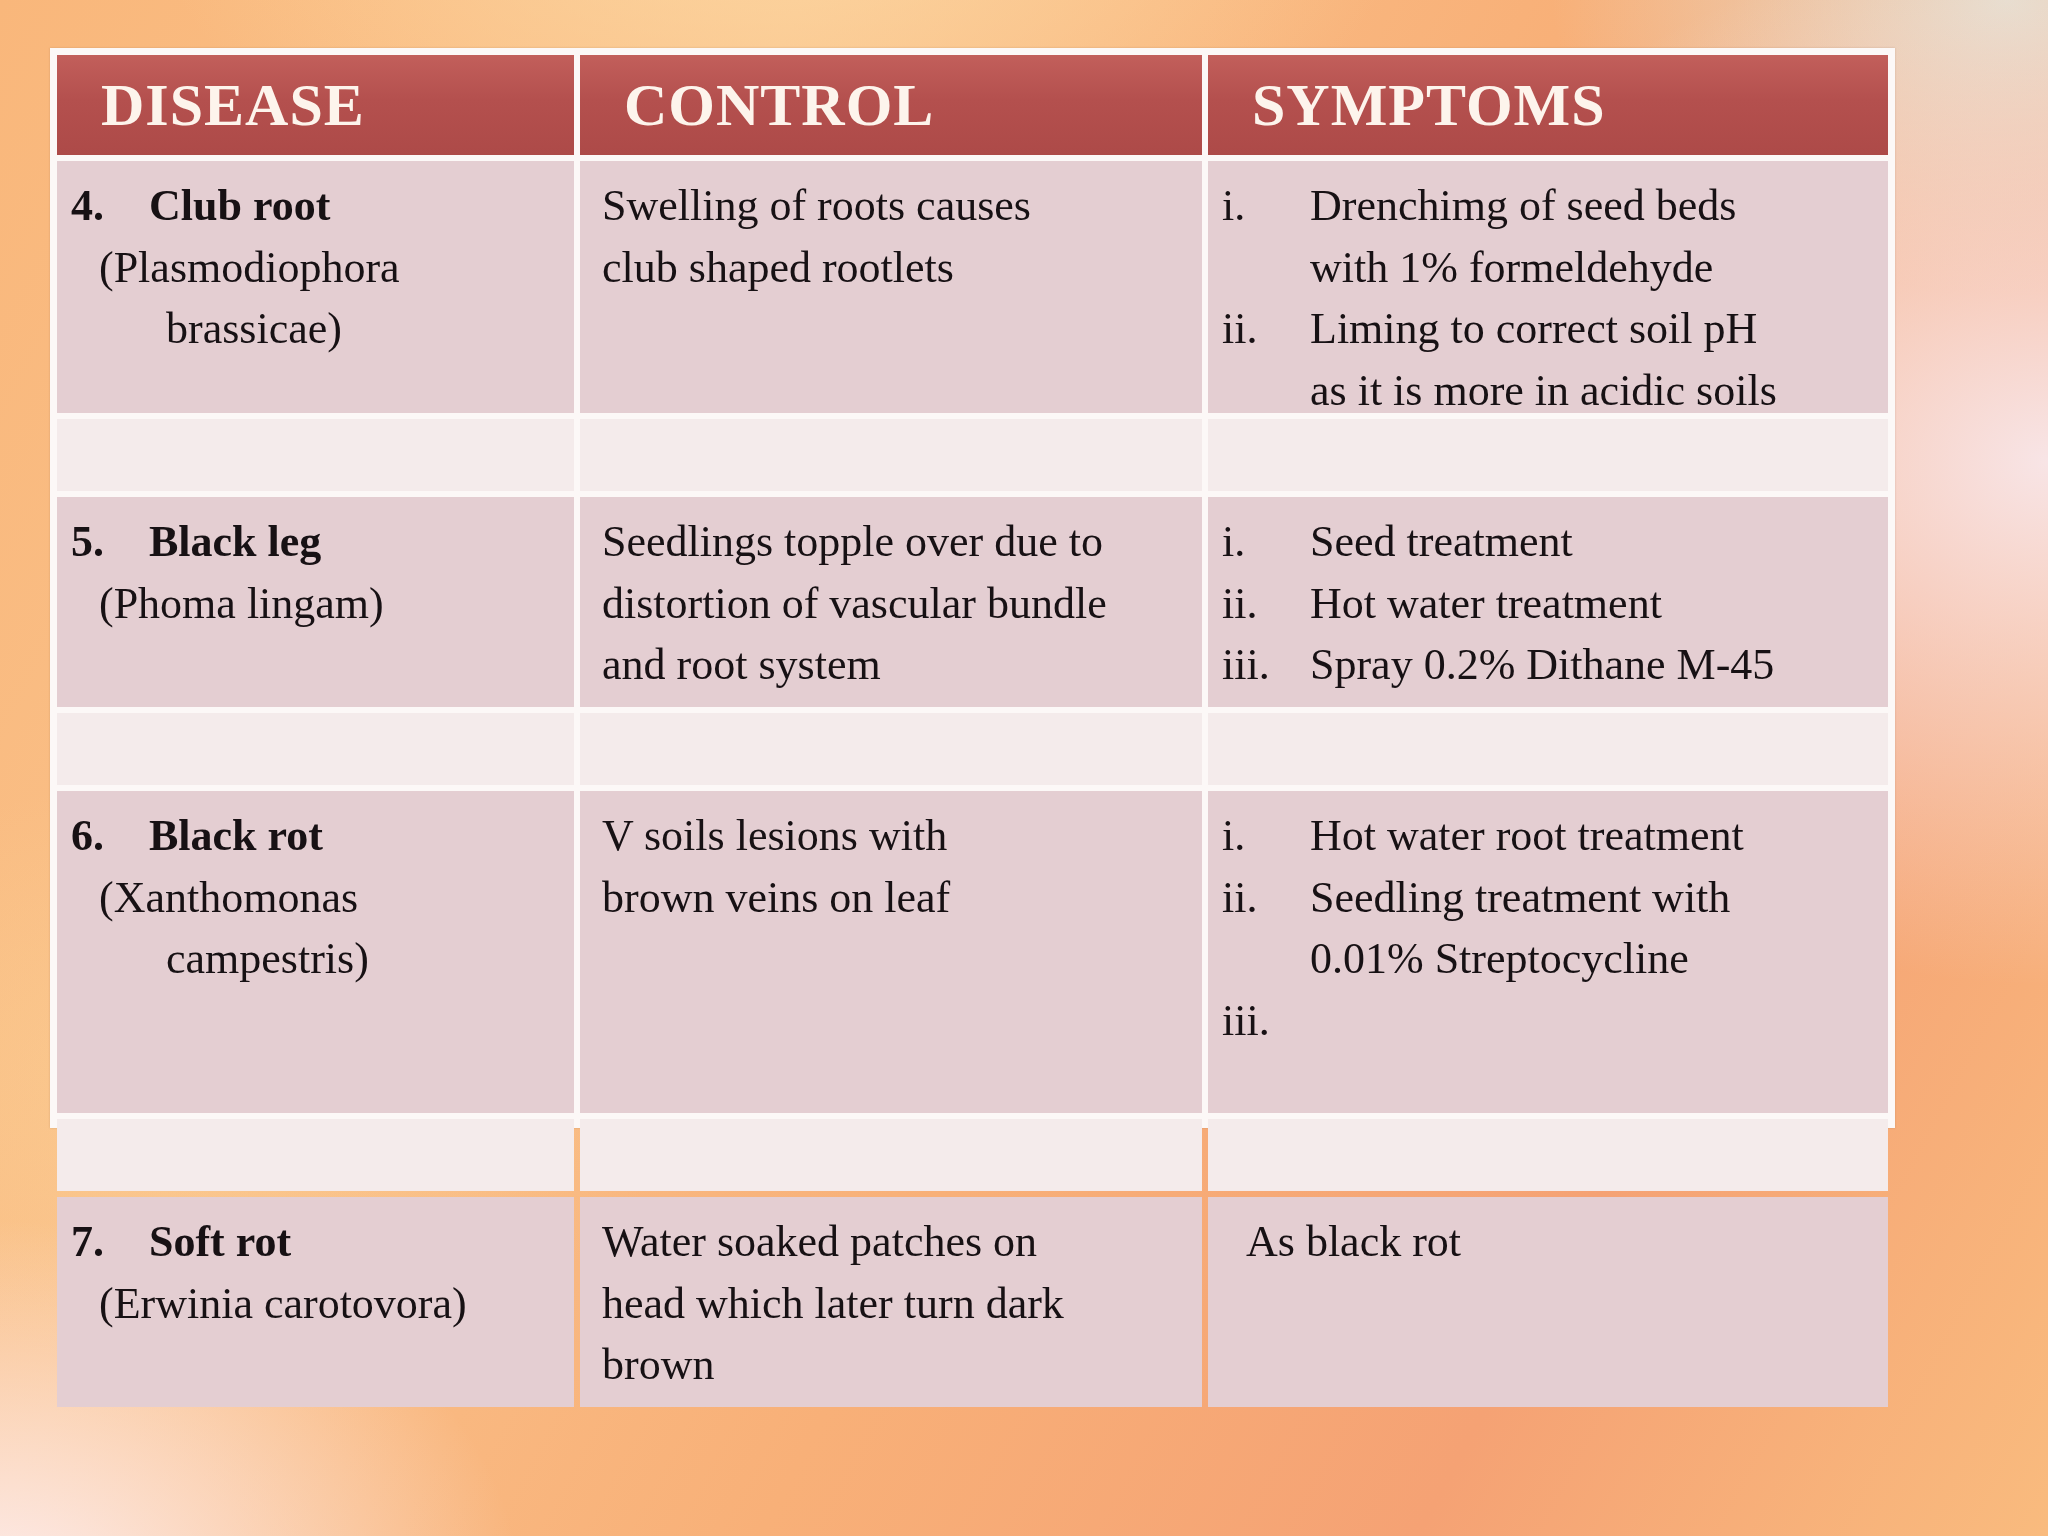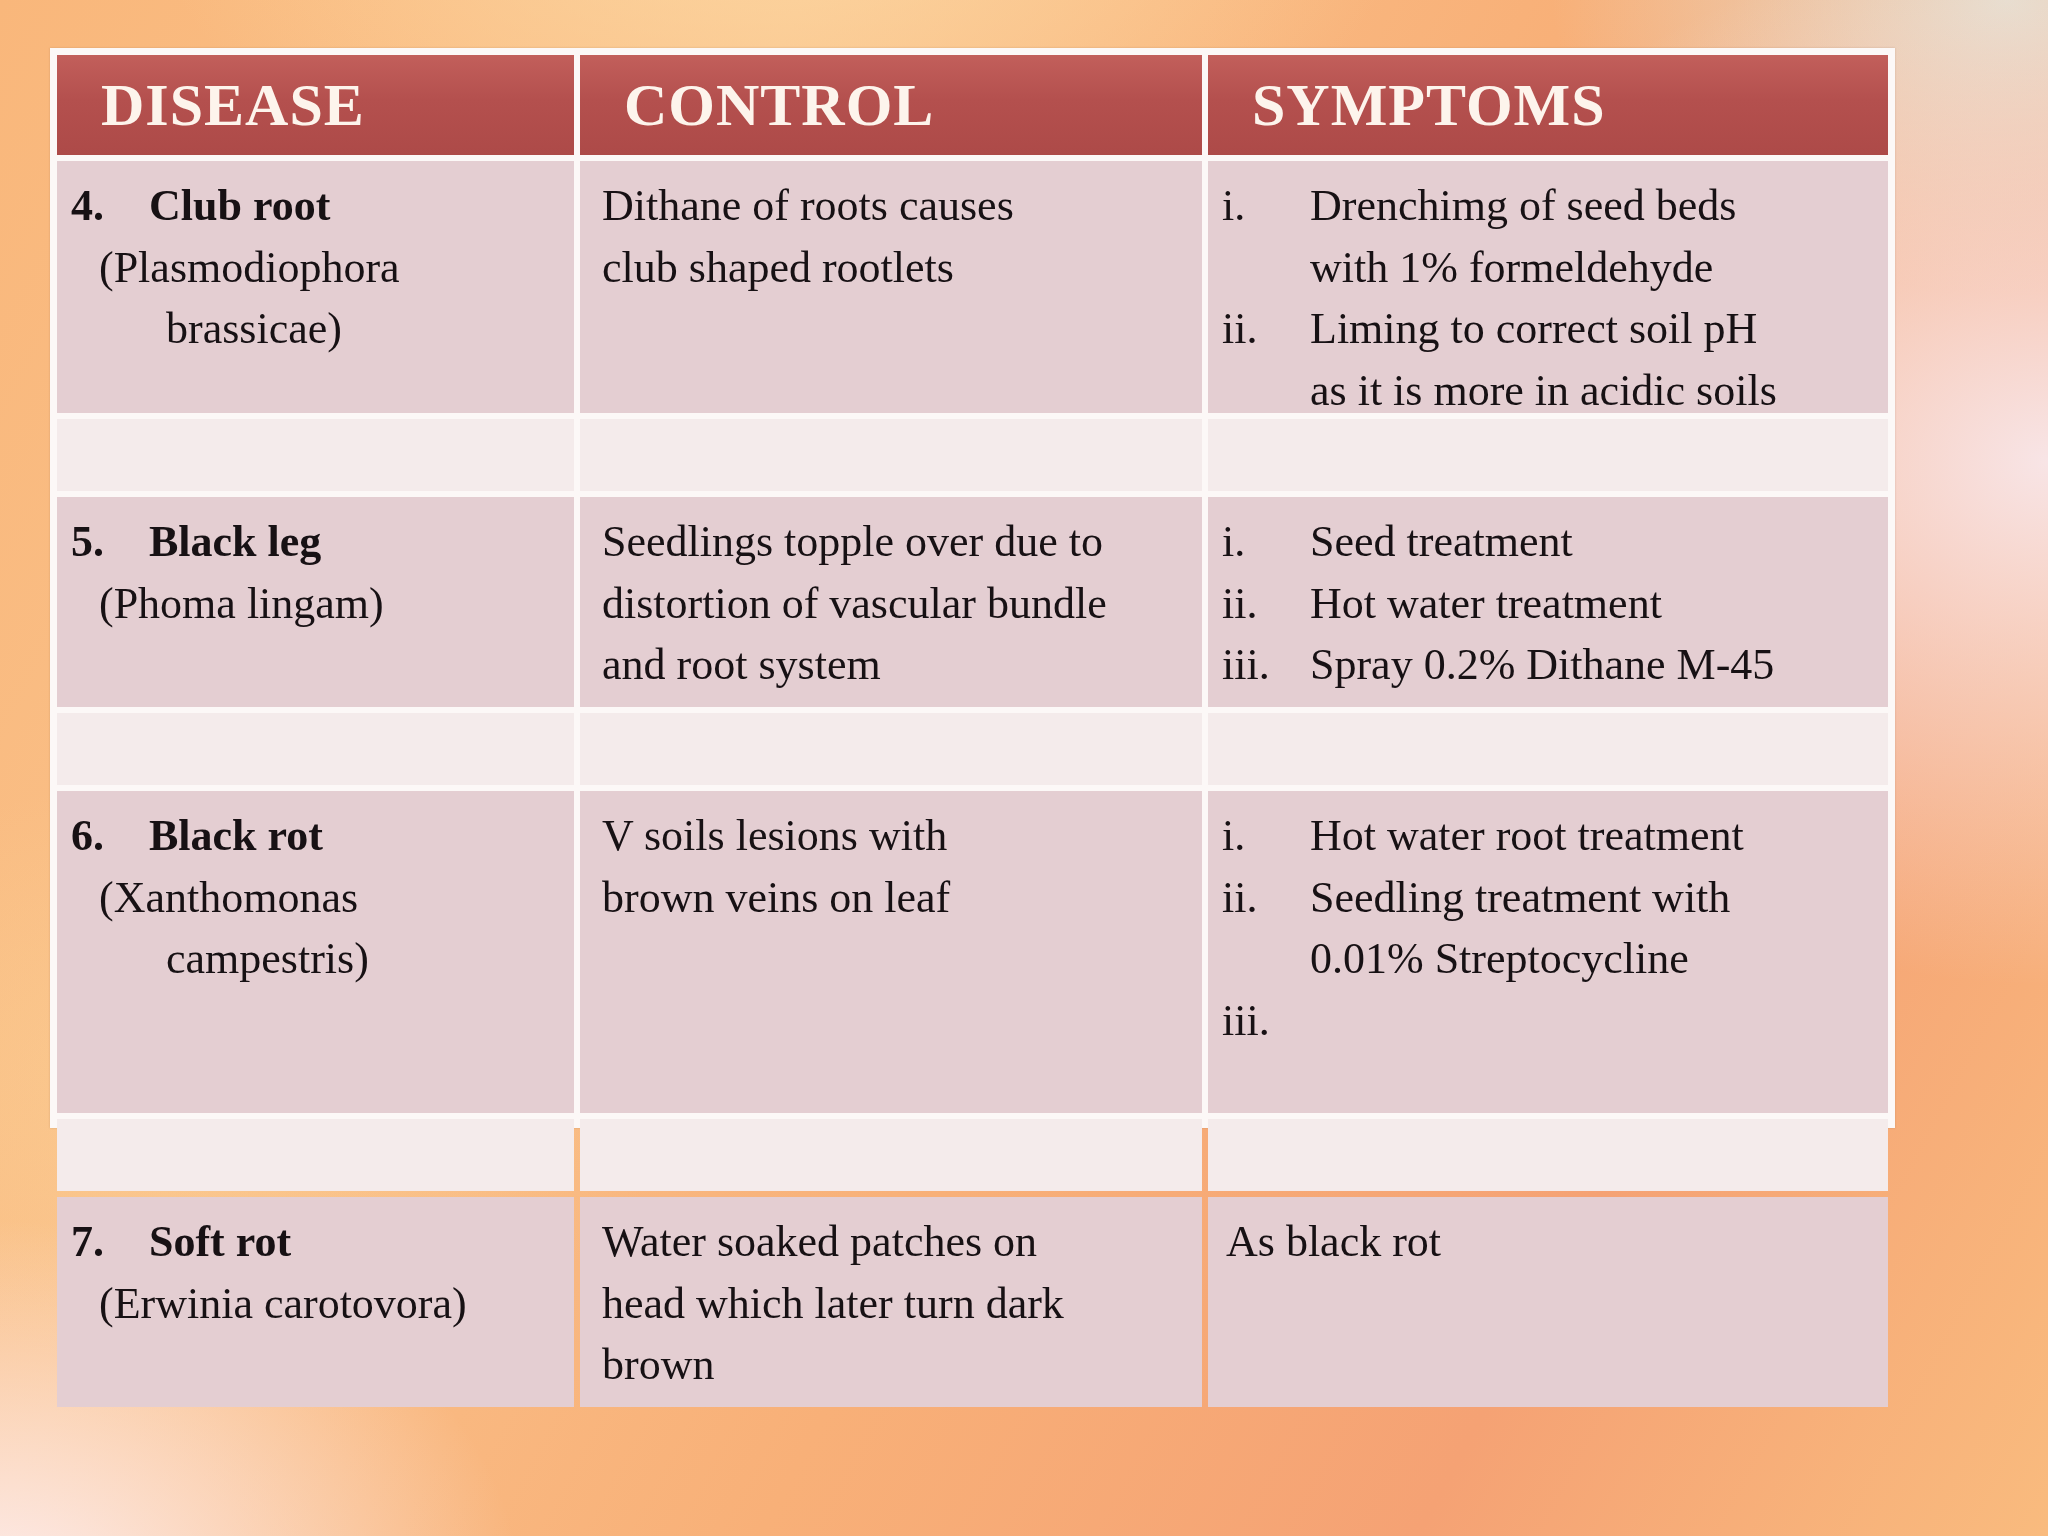--- a/index.html
+++ b/index.html
@@ -82,20 +82,21 @@
   }
   .control-marker {
     flex: none;
     width: 88px;
   }
   .control-text {
     flex: 1;
   }
   .control-note {
     padding-left: 4px;
+    margin-left: 20px;
   }
 </style>
 </head>
 <body>
 
 <div class="slide">
   <div class="disease-table">
 
     <div class="cell header">DISEASE</div>
     <div class="cell header">CONTROL</div>
@@ -103,21 +104,21 @@
 
     <div class="cell body">
       <div class="disease-line">
         <span class="disease-number">4.</span>
         <span class="disease-name">Club root</span>
       </div>
       <div class="pathogen pre">(Plasmodiophora
 brassicae)</div>
     </div>
     <div class="cell body">
-      <div class="symptoms-text pre">Dithane of roots causes
+      <div class="symptoms-text pre">Swelling of roots causes
 club shaped rootlets</div>
     </div>
     <div class="cell body control-list">
       <div class="control-item">
         <span class="control-marker">i.</span>
         <span class="control-text pre">Drenchimg of seed beds
 with 1% formeldehyde</span>
       </div>
       <div class="control-item">
         <span class="control-marker">ii.</span>

